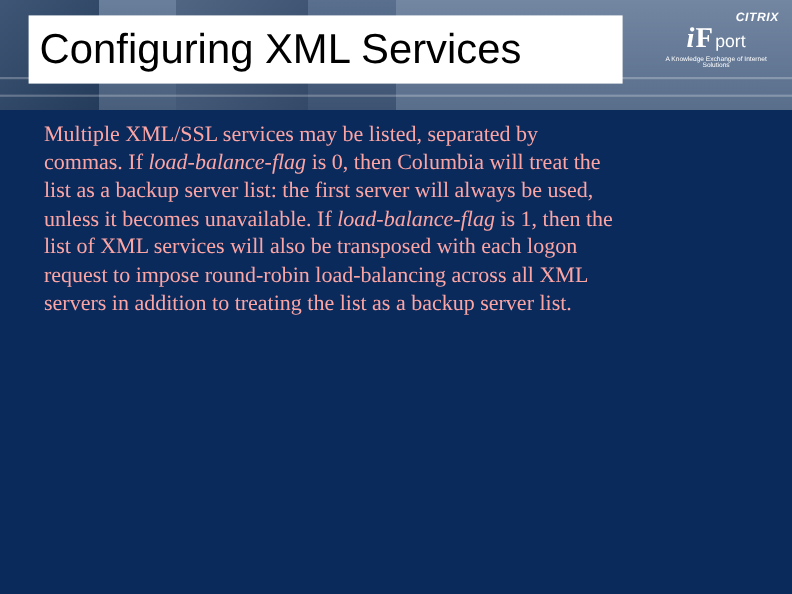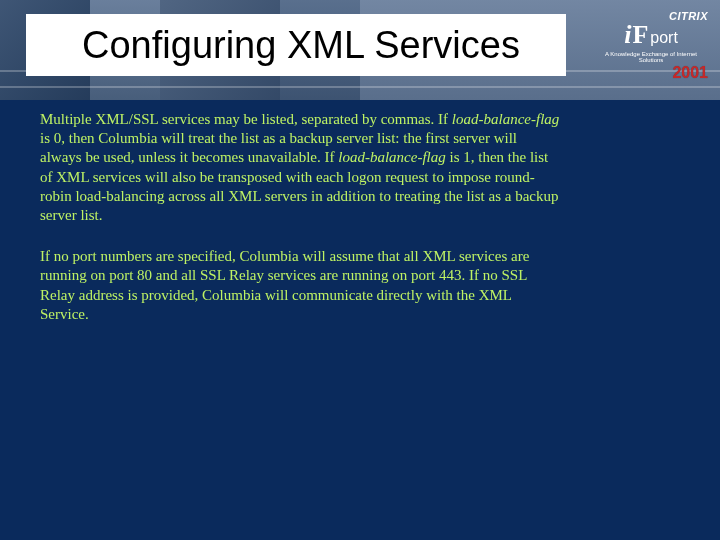--- a/index.html
+++ b/index.html
@@ -35,21 +35,20 @@
   .title-bar {
     position: relative;
     z-index: 2;
     margin: 14px 0 0 26px;
     width: 540px;
     height: 62px;
     background: #ffffff;
     display: flex;
     align-items: center;
     padding-left: 10px;
-    justify-content: center;
   }
   .title-text {
     font-family: Arial, Helvetica, sans-serif;
     font-size: 38px;
     font-weight: 400;
     color: #000;
     letter-spacing: 0px;
     white-space: nowrap;
   }
   .logo-block {
@@ -109,22 +108,22 @@
     color: #c62828;
     text-align: right;
     margin-top: 0px;
     margin-right: 2px;
     text-shadow: 0 0 1px rgba(0,0,0,0.4);
   }
   .content {
     position: relative;
     z-index: 2;
     margin: 34px 40px 0 40px;
-    color: #bef264;
-    font-size: 15px;
+    color: #fca5a5;
+    font-size: 20px;
     line-height: 1.28;
   }
   .para { margin-bottom: 22px; max-width: 520px; }
   .ital { font-style: italic; }
 </style>
 </head>
 <body>
 
 <div class="bg-art">
   <div class="strip s1"></div>
@@ -141,21 +140,19 @@
 </div>
 
 <div class="logo-block">
   <div class="logo-citrix">CITRIX</div>
   <div class="logo-forum">
     <span class="logo-i">i</span>
     <span class="logo-F">F</span>
     <span class="logo-rest">port</span>
   </div>
   <div class="logo-tag">A Knowledge Exchange of Internet Solutions</div>
-  <div class="logo-year">2001</div>
 </div>
 
 <div class="content">
   <p class="para">
     <span>Multiple XML/SSL services may be listed, separated by commas.  If </span><span class="ital">load-balance-flag</span><span> is 0, then Columbia will treat the list as a backup server list:  the first server will always be used, unless it becomes unavailable.  If </span><span class="ital">load-balance-flag</span><span> is 1, then the list of XML services will also be transposed with each logon request to impose round-robin load-balancing across all XML servers in addition to treating the list as a backup server list.</span>
   </p>
-  <p class="para">If no port numbers are specified, Columbia will assume that all XML services are running on port 80 and all SSL Relay services are running on port 443.  If no SSL Relay address is provided, Columbia will communicate directly with the XML Service.</p>
 </div>
 
 </body></html>

